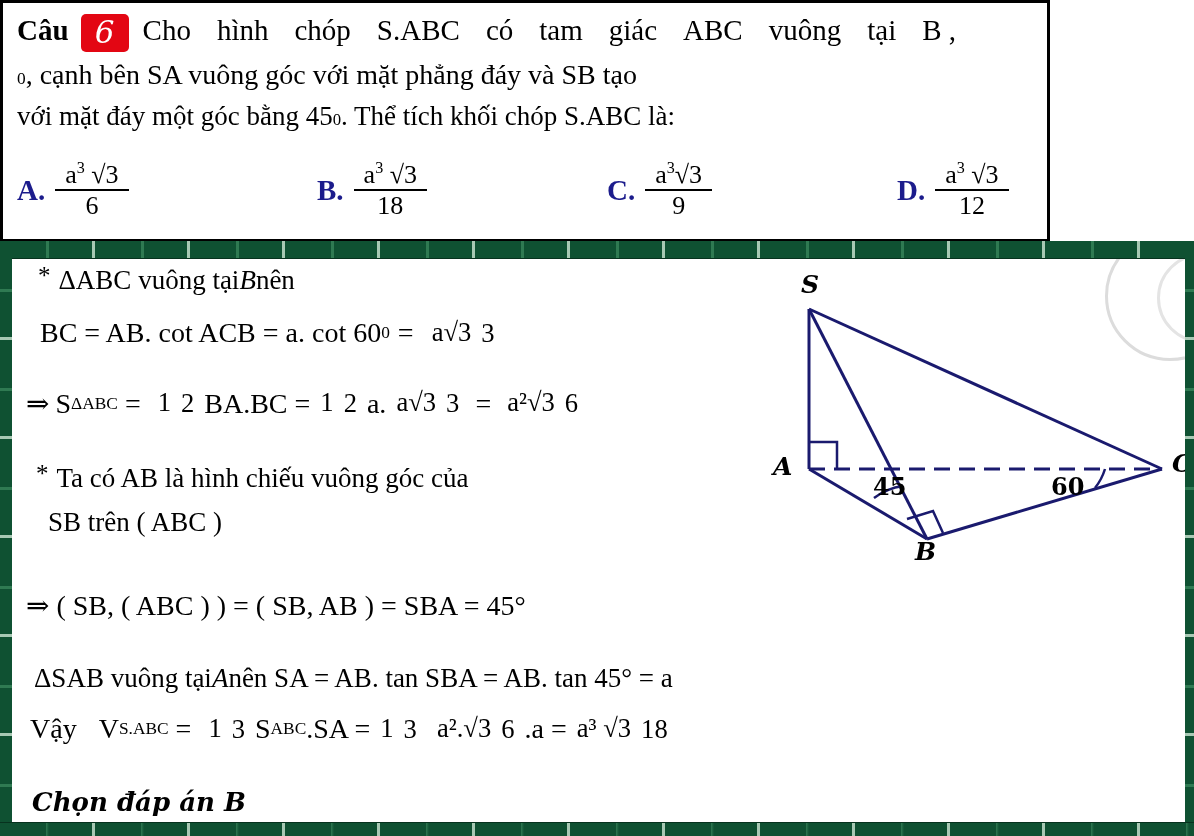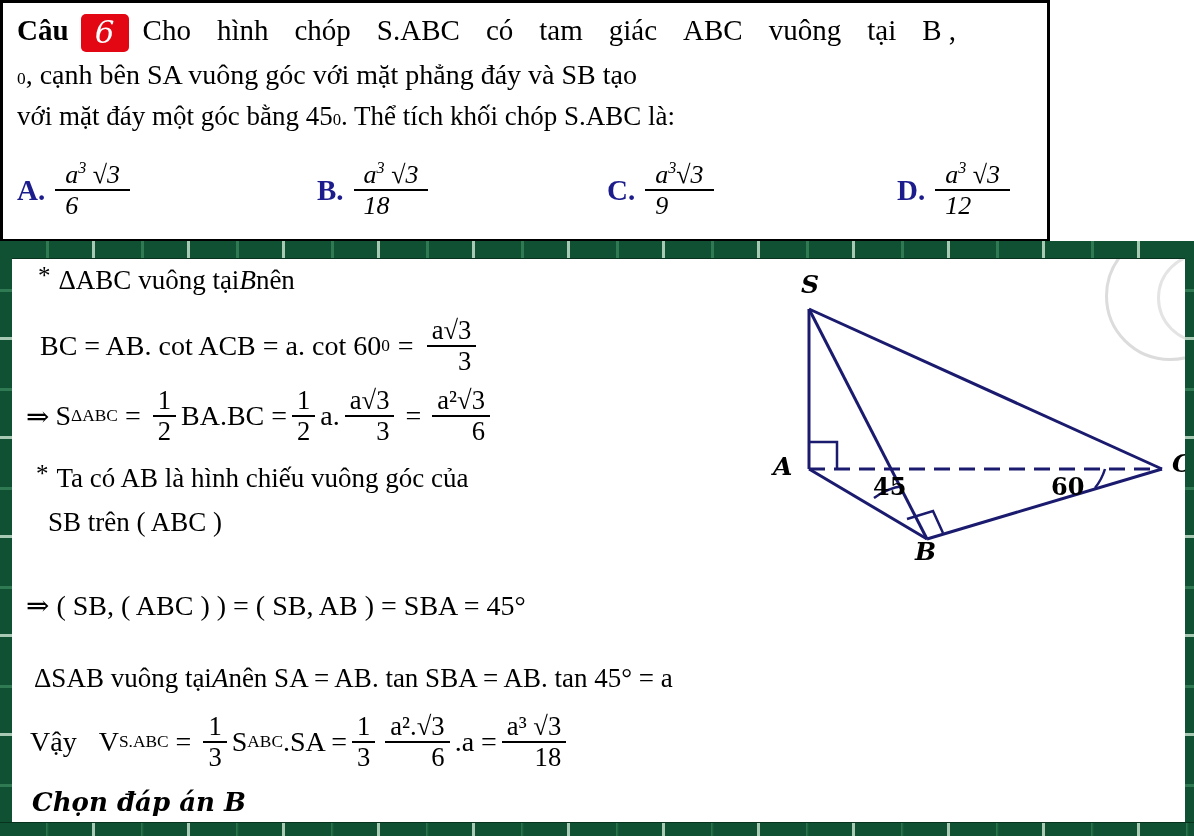--- a/index.html
+++ b/index.html
@@ -86,24 +86,23 @@
   }
   .opt-letter {
     font-weight: bold;
     font-size: 29px;
     color: #1c1c8c;
     margin-right: 10px;
   }
   .frac {
     display: inline-flex;
     flex-direction: column;
-    align-items: flex-start;
+    align-items: center;
     font-size: 26px;
     line-height: 1.05;
-    font-style: italic;
   }
   .frac .num {
     padding: 0 10px 1px 10px;
     white-space: nowrap;
   }
   .frac .bar {
     width: 100%;
     height: 2px;
     background: #000000;
   }
@@ -200,21 +199,20 @@
   #sol3 { left: 14px; top: 128px; font-size: 28px; }
   #sol4 { left: 24px; top: 204px; }
   #sol5 { left: 36px; top: 248px; }
   #sol6 { left: 14px; top: 330px; font-size: 28px; }
   #sol7 { left: 22px; top: 404px; font-size: 27px; }
   #sol8 { left: 18px; top: 454px; font-size: 28px; }
   #sol9 { left: 20px; top: 528px; font-size: 26px; font-weight: bold; font-style: italic;
           font-family: "DejaVu Serif", serif; }
   .frac-inline {
     display: inline-flex;
-    flex-direction: column;
     align-items: flex-end;
     vertical-align: middle;
     font-size: 0.95em;
     line-height: 1.02;
     margin: 0 5px;
   }
   .frac-inline .num { padding: 0 5px 1px 5px; white-space: nowrap; }
   .frac-inline .bar { width: 100%; height: 2px; background: #000; }
   .frac-inline .den { padding: 1px 5px 0 5px; }
 

